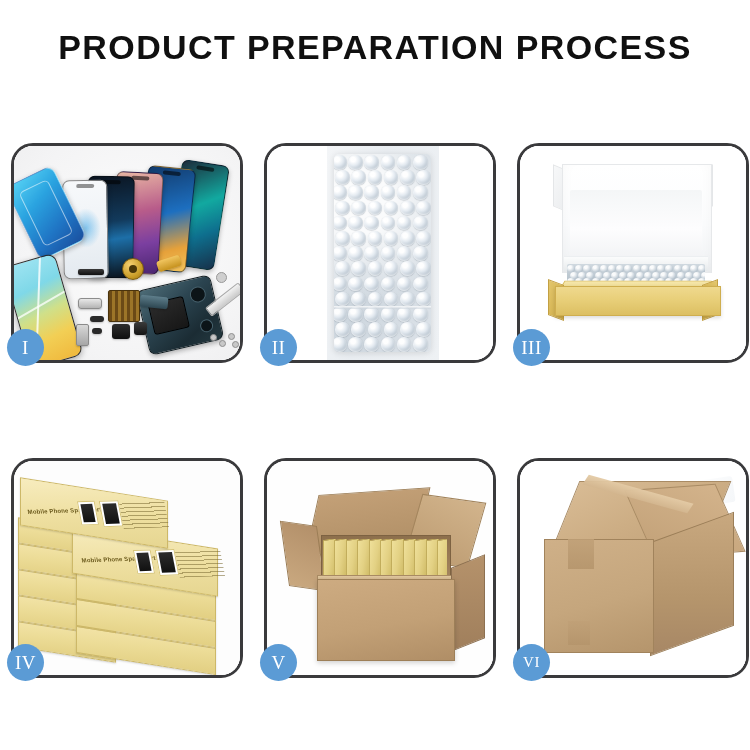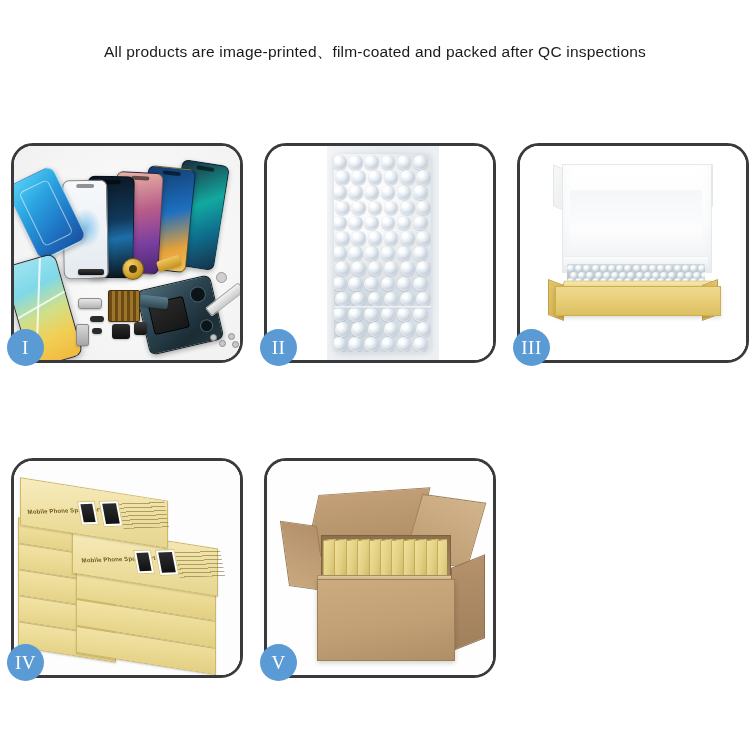--- a/index.html
+++ b/index.html
@@ -391,21 +391,21 @@
     background: linear-gradient(120deg, rgba(255,255,255,.9), rgba(236,240,244,.55));
     transform: rotate(-8deg); border-radius: 3px;
   }
 </style>
 </head>
 <body>
 
 <div id="page">
 
   <div class="header">
-    <p class="subtitle">All products are image-printed、film-coated and packed after QC inspections</p>
+    <h1 class="title">PRODUCT PREPARATION PROCESS</h1>
   </div>
 
   <div class="grid">
 
     <div class="panel r1 c1">
       <div class="clip">
         <div class="p1bg"></div>
 
         <div class="phone ph-teal">
             <span class="notch"></span>
@@ -698,15 +698,31 @@
               <i style="left: 114px;"></i>
             </div>
           <div class="cv-lipTop"></div>
           <div class="cv-sideR"></div>
           <div class="cv-front"></div>
         </div>
       </div>
       <div class="badge">V</div>
     </div>
 
+    <div class="panel r2 c3">
+      <div class="clip">
+        <div class="p6bg"></div>
+        <div class="cartonS">
+          <div class="cs-wrap"></div>
+          <div class="cs-top"></div>
+          <div class="cs-top2"></div>
+          <div class="cs-tape"></div>
+          <div class="cs-right"></div>
+          <div class="cs-front"></div>
+          <div class="cs-flapSeam"></div>
+          <div class="cs-flapSeam2"></div>
+        </div>
+      </div>
+      <div class="badge small">VI</div>
+    </div>
 
   </div>
 </div>
 
 </body></html>

